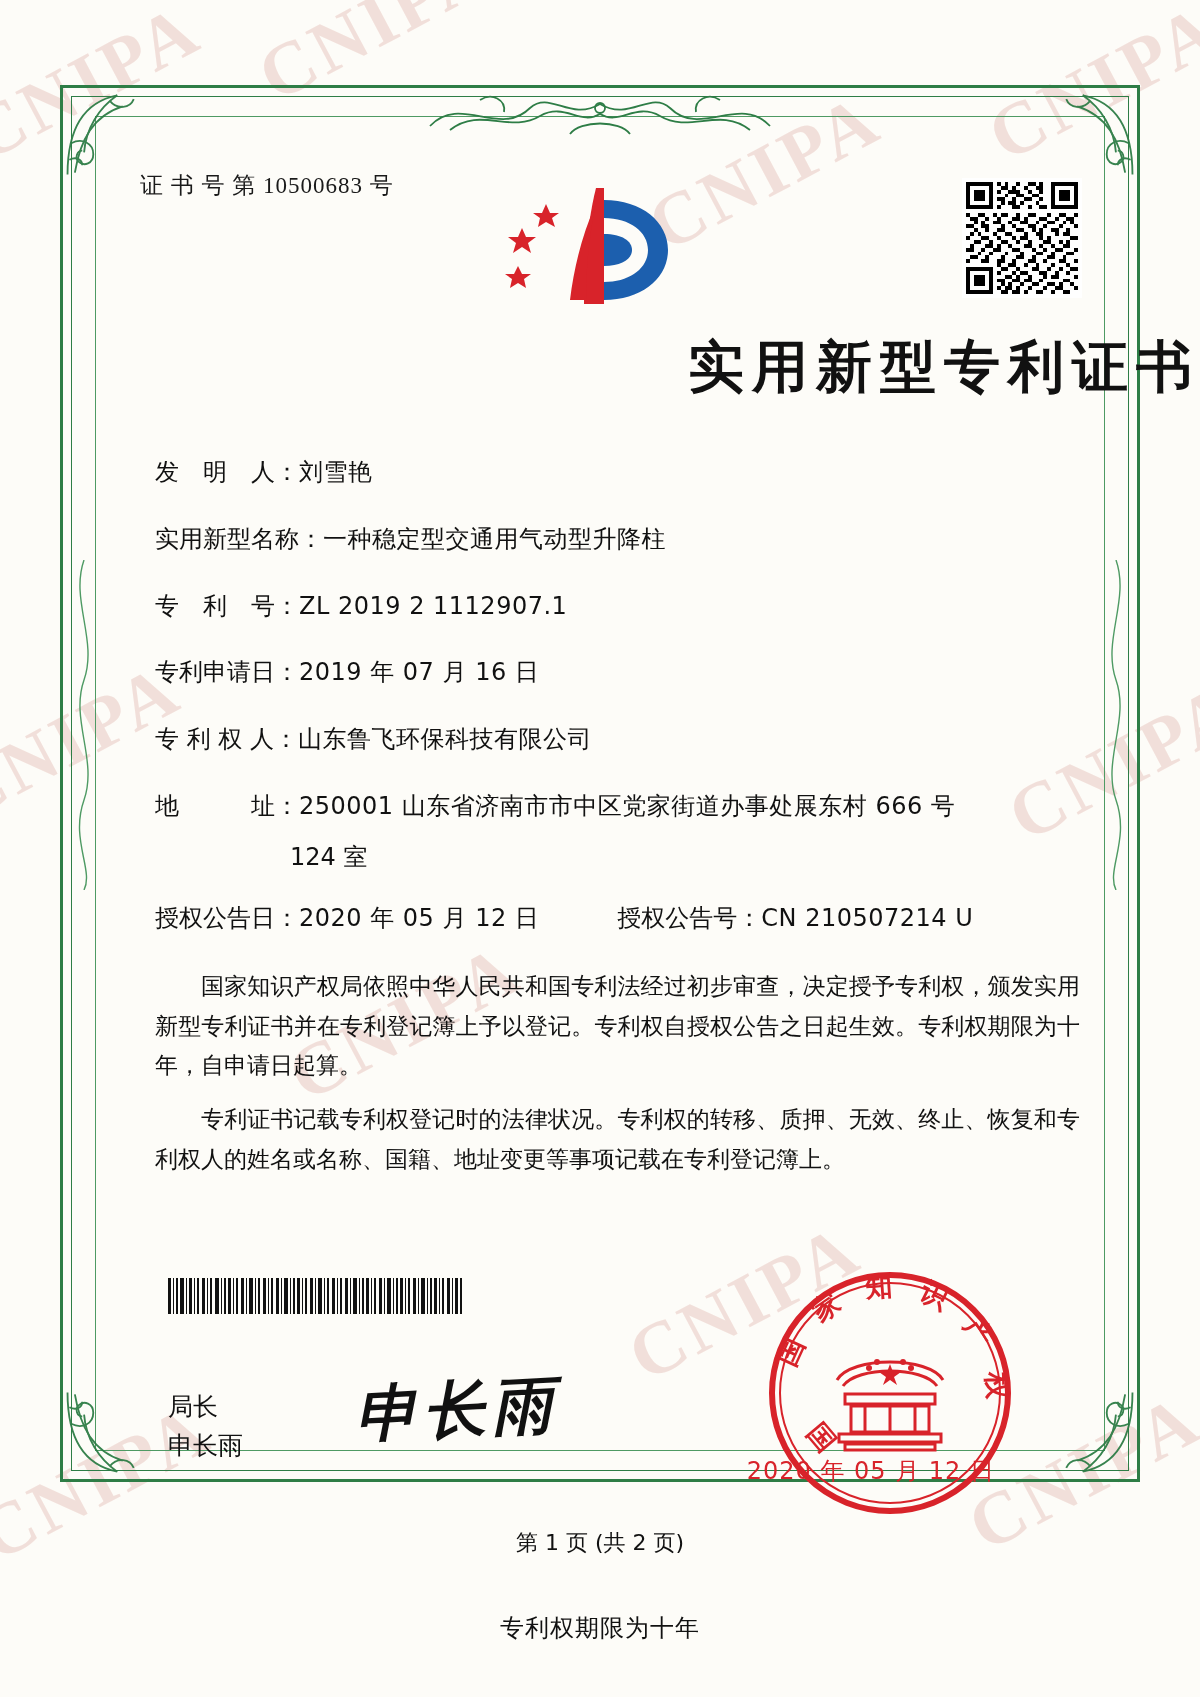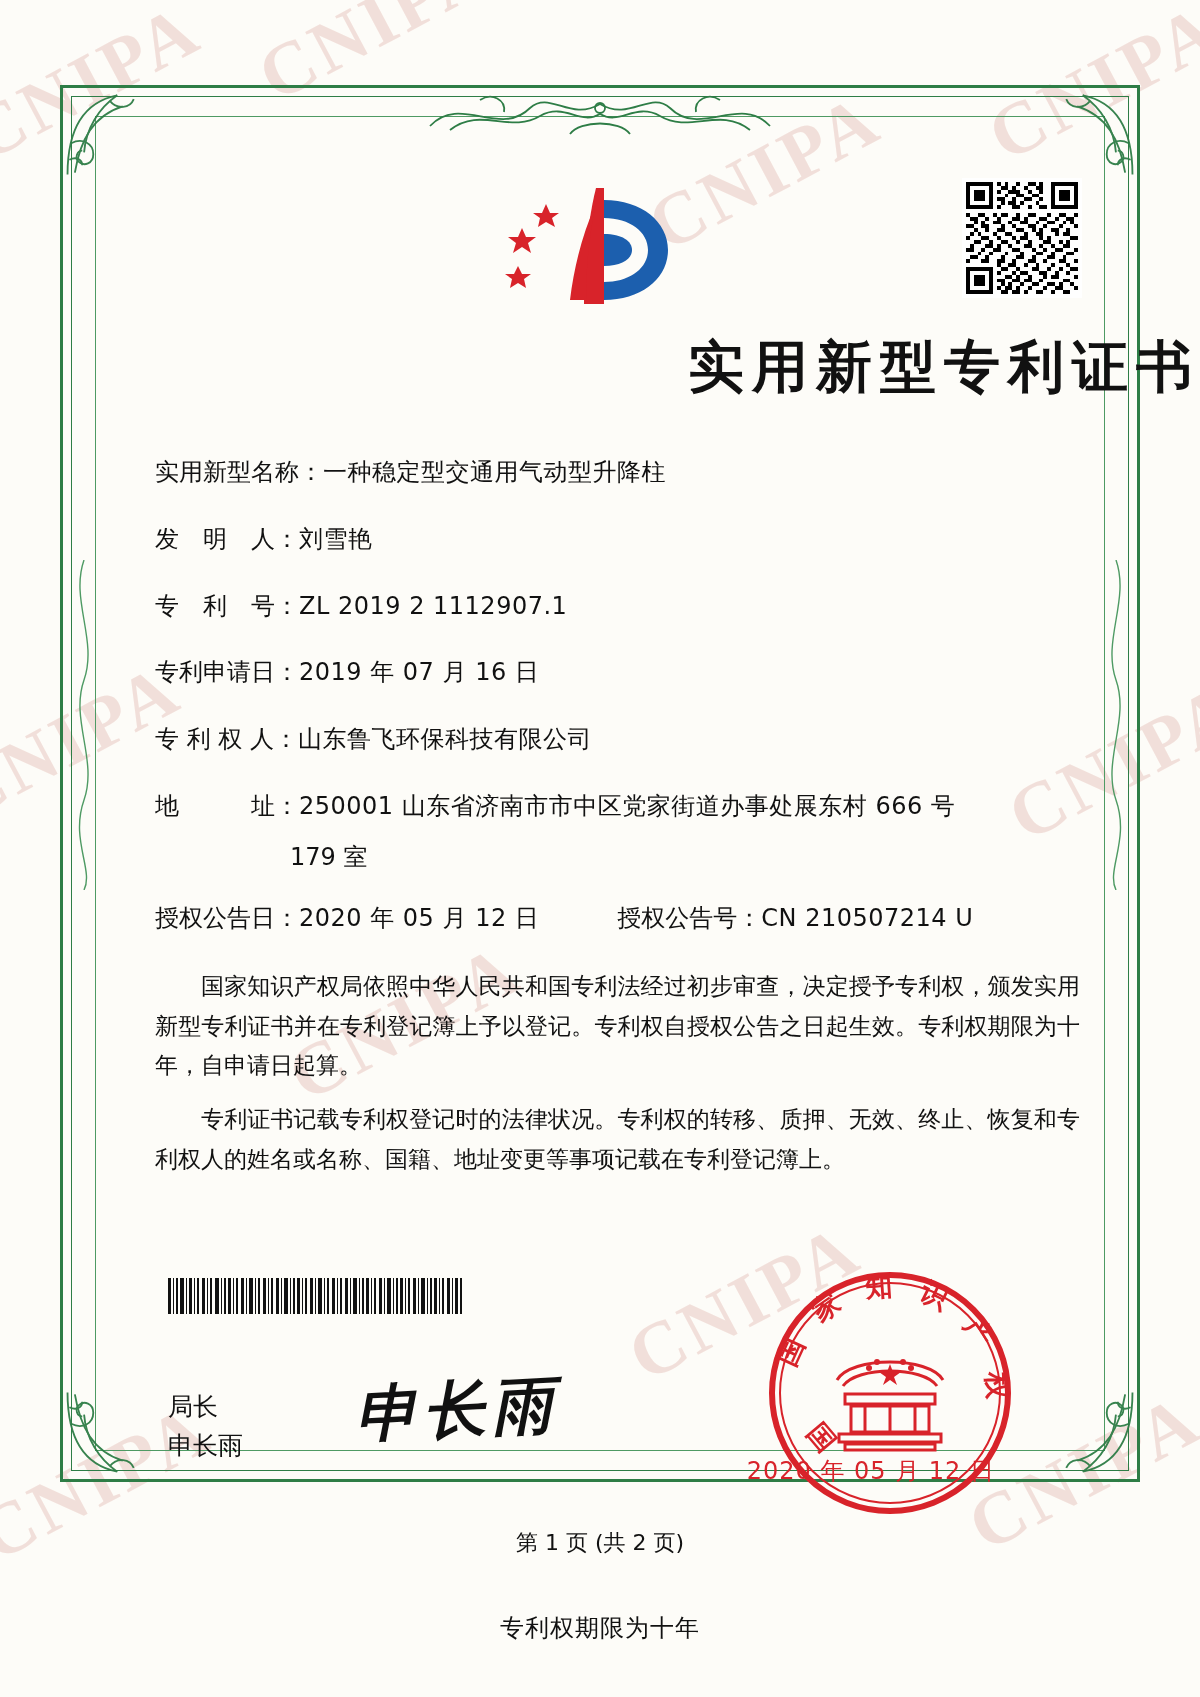--- a/index.html
+++ b/index.html
@@ -229,20 +229,23 @@
     </svg>
   </div>
   <div class="side-orn so-r">
     <svg viewBox="0 0 40 330" preserveAspectRatio="none">
       <g fill="none" stroke="#4e9a63" stroke-width="1.4">
         <path d="M20 0 C6 40 34 80 20 120 C6 160 34 200 20 240 C6 280 30 310 20 330"></path>
       </g>
     </svg>
   </div>
 
+  <div class="content">
+    <div class="cert-no">证 书 号 第 10500683 号</div>
+  </div>
 
   <div class="logo-wrap">
     <svg width="200" height="140" viewBox="0 0 200 140">
 
       <g fill="#d8232a">
         <polygon points="22,46 26,55 36,55 28,61 31,71 22,65 13,71 16,61 8,55 18,55"></polygon>
         <polygon points="18,84 22,92 31,92 24,97 26,106 18,101 10,106 12,97 5,92 14,92"></polygon>
         <polygon points="46,22 50,31 59,31 52,36 55,45 46,40 38,45 40,36 33,31 42,31"></polygon>
       </g>
 
@@ -456,27 +459,27 @@
           <rect x="25" y="28" width="2" height="1"></rect>
       </g>
     </svg>
   </div>
 
   <div class="title">实用新型专利证书</div>
 
   <div class="fields">
 
     <div class="field">
+      <span class="f-label">发　明　人：</span>
+      <span class="f-value">刘雪艳</span>
+    </div>
+
+    <div class="field">
       <span class="f-label">实用新型名称：</span>
       <span class="f-value">一种稳定型交通用气动型升降柱</span>
-    </div>
-
-    <div class="field">
-      <span class="f-label">发　明　人：</span>
-      <span class="f-value">刘雪艳</span>
     </div>
 
     <div class="field">
       <span class="f-label">专　利　号：</span>
       <span class="f-value">ZL 2019 2 1112907.1</span>
     </div>
 
     <div class="field">
       <span class="f-label">专利申请日：</span>
       <span class="f-value">2019 年 07 月 16 日</span>
@@ -485,21 +488,21 @@
     <div class="field">
       <span class="f-label">专 利 权 人：</span>
       <span class="f-value">山东鲁飞环保科技有限公司</span>
     </div>
 
     <div class="field" style="flex-direction:column;margin-bottom:26px;gap:12px;">
       <div style="display:flex;">
         <span class="f-label">地　　　址：</span>
         <span class="f-value">250001 山东省济南市市中区党家街道办事处展东村 666 号</span>
       </div>
-      <div class="addr-second">179 室</div>
+      <div class="addr-second">124 室</div>
     </div>
 
     <div class="field">
       <span class="f-label">授权公告日：</span>
       <span class="f-value">2020 年 05 月 12 日</span>
       <span class="gap"></span>
       <span class="f-label">授权公告号：</span>
       <span class="f-value">CN 210507214 U</span>
     </div>
 

